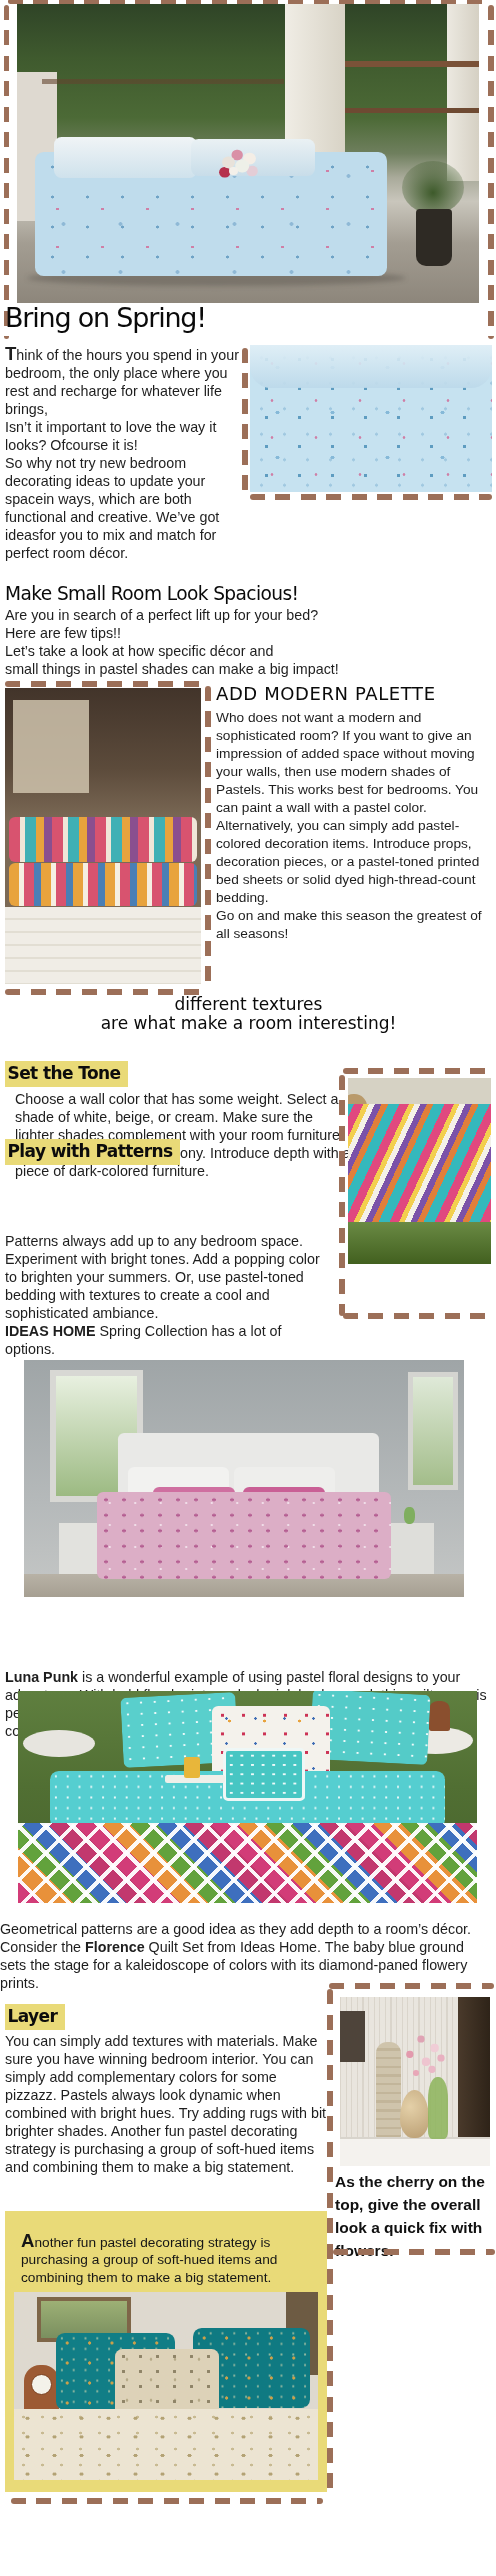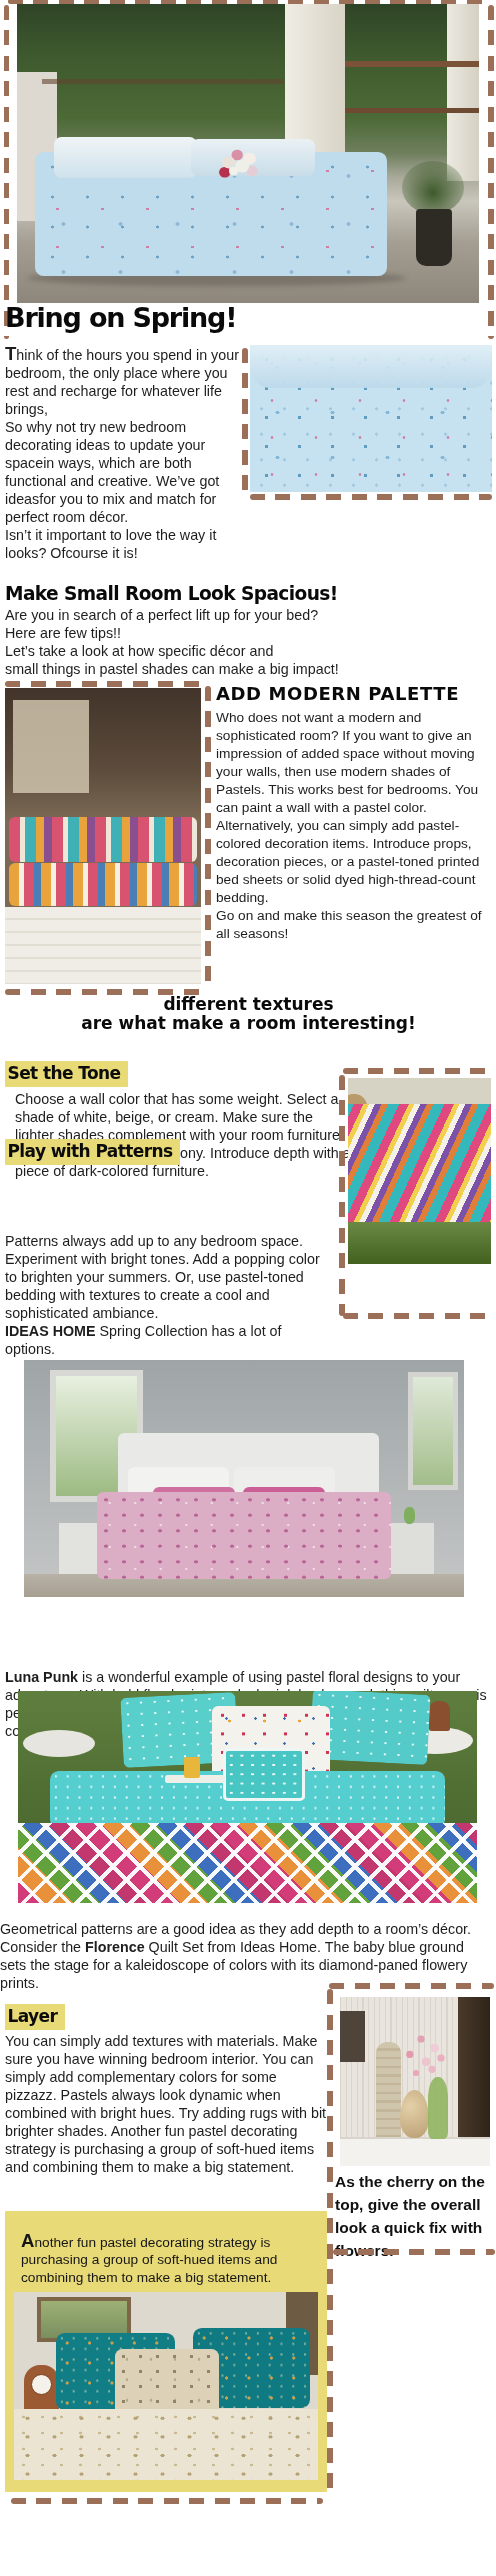--- a/index.html
+++ b/index.html
@@ -7,21 +7,21 @@
   body { background:#ffffff; font-family:"Liberation Sans", sans-serif; }
   .page { position:relative; width:497px; height:2576px; background:#fff; overflow:hidden; }
 
   
   .dash-h { position:absolute; height:5.6px; border-radius:3.1px;
     background:repeating-linear-gradient(to right, var(--dash) 0 15px, transparent 15px 25.5px); }
   .dash-v { position:absolute; width:5.6px; border-radius:3.1px;
     background:repeating-linear-gradient(to bottom, var(--dash) 0 15px, transparent 15px 25.5px); }
 
   
-  .h-black { font-family:"DejaVu Sans", sans-serif; font-weight:bold; color:var(--heading); letter-spacing:-0.6px; }
+  .h-black { font-family:"DejaVu Sans", sans-serif; font-weight:normal; color:var(--heading); letter-spacing:-0.6px; }
   .title-xl { position:absolute; left:5px; top:302px; font-size:27px; letter-spacing:-1.2px; }
   .title-lg { position:absolute; left:5px; top:583px; font-size:18.6px; }
   .title-md { position:absolute; left:216px; top:683px; font-size:18px; letter-spacing:0.6px; }
   .centered-head { position:absolute; left:0; top:995px; width:497px; text-align:center;
     font-size:17px; line-height:19px; letter-spacing:0; }
   .badge { position:absolute; display:inline-block; background:var(--highlight);
     font-family:"DejaVu Sans", sans-serif; font-weight:bold; color:#0c0c0c;
     font-size:17px; letter-spacing:-0.6px; padding:1.9px 7.5px 3.7px 2.5px; }
   .body-text { position:absolute; color:var(--ink); font-size:14.3px; line-height:18px; }
   .body-text p { margin:0; }
@@ -229,22 +229,22 @@
     <div class="shape hero-pillow2"></div>
     <div class="shape hero-bouquet"></div>
     <div class="shape hero-plant"></div>
     <div class="shape hero-pot"></div>
   </div>
 
   <h1 class="h-black title-xl">Bring on Spring!</h1>
 
   <div class="body-text" style="left:5px; top:345px; width:237px;">
     <p><span class="lead-cap">T</span><span>hink of the hours you spend in your bedroom, the only place where you rest and recharge for whatever life brings,</span></p>
+    <p>Isn’t it important to love the way it looks? Ofcourse it is!</p>
     <p>So why not try new bedroom decorating ideas to update your spacein ways, which are both functional and creative. We’ve got ideasfor you to mix and match for perfect room décor.</p>
-    <p>Isn’t it important to love the way it looks? Ofcourse it is!</p>
   </div>
 
   <div class="dash-v" style="left:242px; top:348px; height:144px;"></div>
   <div class="photo ph-intro" title="Close-up of sky-blue floral printed bedding">
     <div class="shape intro-pillow"></div>
   </div>
   <div class="dash-h" style="left:250px; top:494px; width:242px;"></div>
 
   <h2 class="h-black title-lg">Make Small Room Look Spacious!</h2>
   <div class="body-text" style="left:5px; top:606px; width:487px;">

